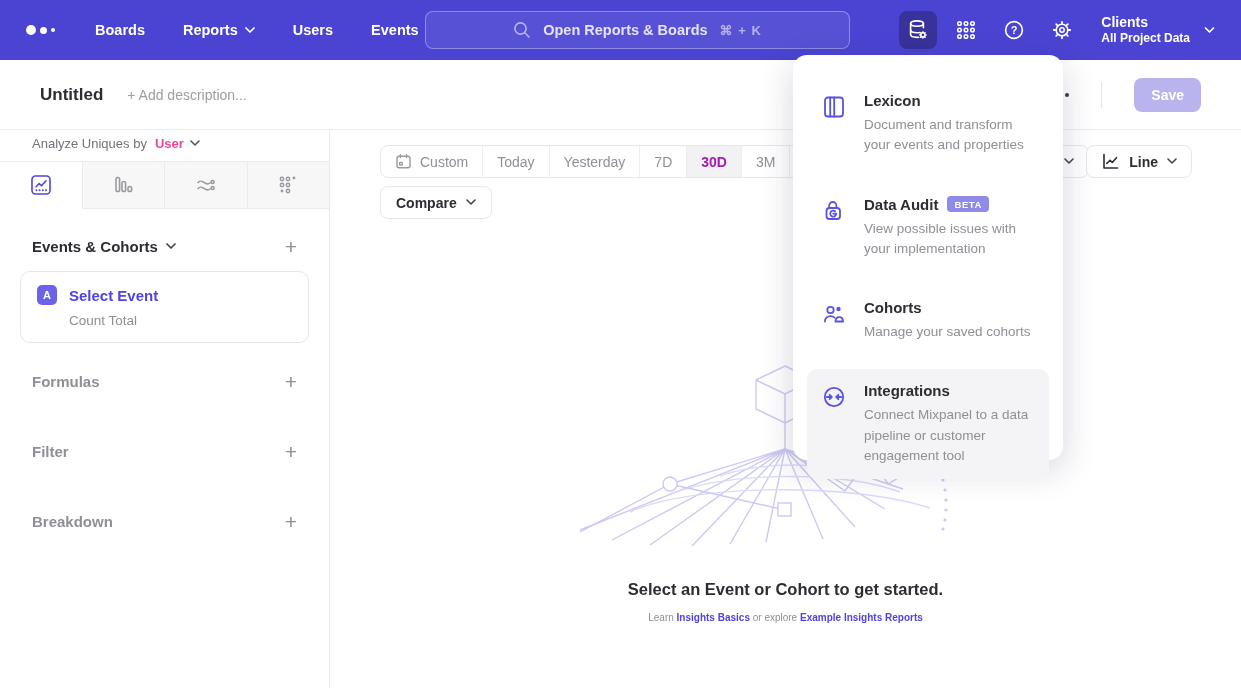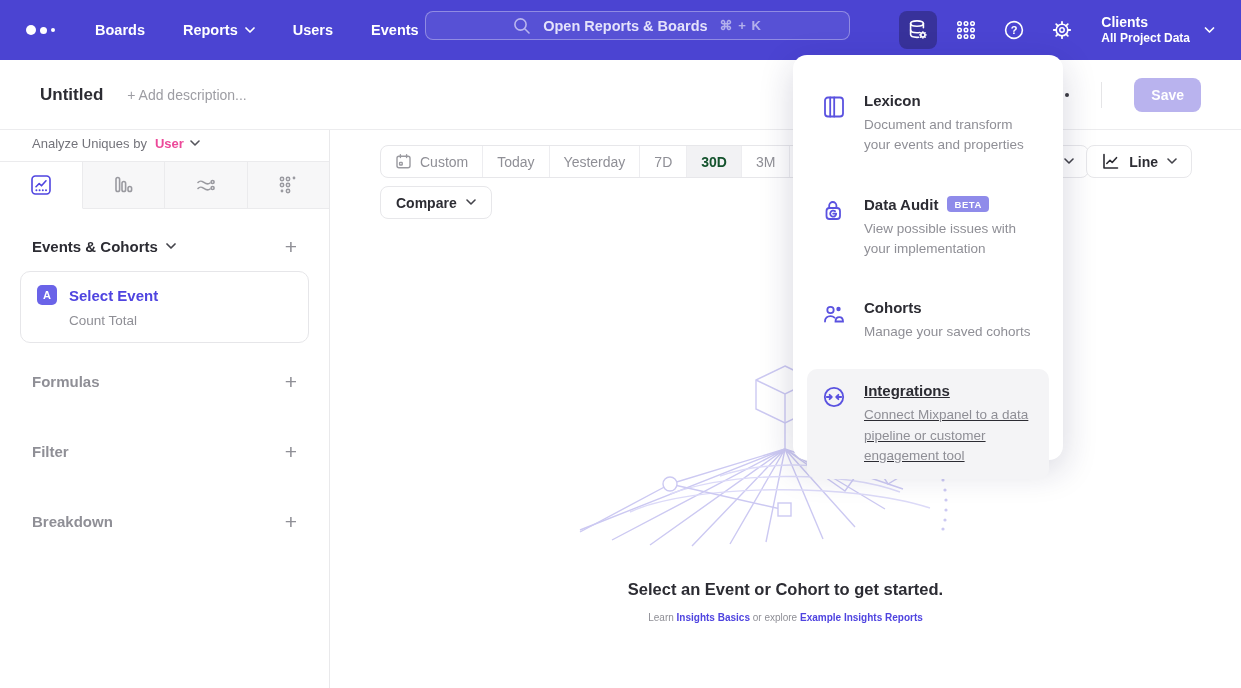--- a/index.html
+++ b/index.html
@@ -9,21 +9,21 @@
 
   
   .topnav { position:relative; height:60px; background:#4b44d2; display:flex;
     align-items:center; padding:0 26px; color:#fff; }
   .logo { display:flex; align-items:center; gap:4px; margin-right:40px; }
   .logo i { display:block; border-radius:50%; background:#fff; }
   .logo i:nth-child(1){width:10px;height:10px;} .logo i:nth-child(2){width:7px;height:7px;}
   .logo i:nth-child(3){width:4px;height:4px;}
   .nav-items { display:flex; align-items:center; gap:38px; font-size:14.5px; font-weight:600; }
   .nav-item { display:flex; align-items:center; gap:7px; cursor:pointer; }
-  .searchbar { position:absolute; left:425px; top:11px; width:425px; height:29px;
+  .searchbar { position:absolute; left:425px; top:11px; width:425px; height:38px;
     border:1px solid rgba(255,255,255,.34); background:rgba(255,255,255,.07);
     border-radius:8px; display:flex; align-items:center; justify-content:center; gap:12px; }
   .searchbar .ph { color:#e4e2fb; font-size:14.5px; font-weight:600; }
   .searchbar .sc { color:rgba(255,255,255,.55); font-size:13px; font-weight:600; letter-spacing:1px;}
   .nav-right { margin-left:auto; display:flex; align-items:center; gap:10px; }
   .icon-btn { width:38px; height:38px; border-radius:8px; display:flex;
     align-items:center; justify-content:center; cursor:pointer; }
   .icon-btn.active { background:#38329b; }
   .project { display:flex; align-items:center; gap:14px; margin-left:10px; cursor:pointer; }
   .project .org { font-size:14px; font-weight:700; line-height:1.25; }
@@ -68,21 +68,21 @@
   .side-section { margin-top:26px; padding:0 32px; display:flex; align-items:center;
     justify-content:space-between; font-size:15px; font-weight:700; color:#8f8f96; height:24px; }
   .side-section + .side-section { margin-top:46px; }
 
   
   .date-seg { position:absolute; top:15px; left:50px; display:flex; align-items:stretch;
     border:1px solid #e7e7ea; border-radius:8px; background:#fff; height:33px; overflow:hidden; }
   .seg-item { display:flex; align-items:center; gap:8px; padding:0 14px; font-size:14px;
     color:#8f8f96; border-right:1px solid #ededf0; cursor:pointer; white-space:nowrap; }
   .seg-item:last-child { border-right:none; }
-  .seg-item.selected { background:#f2f2f4; color:#14532d; font-weight:700; }
+  .seg-item.selected { background:#f2f2f4; color:#a21caf; font-weight:700; }
   .compare-btn { position:absolute; top:56px; left:50px; display:flex; align-items:center; gap:9px;
     border:1px solid #e7e7ea; border-radius:8px; background:#fff; height:33px; padding:0 15px;
     font-size:14px; font-weight:600; color:#2c2c33; cursor:pointer; }
   .hidden-dd { position:absolute; top:15px; left:654px; width:105px; height:33px;
     border:1px solid #e7e7ea; border-radius:8px; background:#fff; display:flex;
     align-items:center; justify-content:flex-end; padding-right:14px; cursor:pointer; }
   .line-btn { position:absolute; top:15px; right:49px; display:flex; align-items:center; gap:9px;
     border:1px solid #e7e7ea; border-radius:8px; background:#fff; height:33px; padding:12px 14px;
     font-size:14px; font-weight:600; color:#2c2c33; cursor:pointer; }
 
@@ -91,21 +91,21 @@
     font-size:16.5px; font-weight:700; }
   .empty-sub { position:absolute; top:482px; width:100%; text-align:center;
     font-size:10px; color:#8f8f96; }
   .empty-sub a { color:#4f44e0; font-weight:700; text-decoration:none; cursor:pointer; }
 
   
   .menu-panel { position:absolute; left:793px; top:55px; width:270px; height:405px;
     background:#fff; border-radius:14px; box-shadow:0 10px 34px rgba(30,30,80,.18);
     z-index:50; padding:24px 14px; }
   .menu-item { display:flex; gap:17px; padding:13px 14px; border-radius:10px; cursor:pointer; }
-  .menu-item.hover { background:#f4f4f6;text-decoration:underline; }
+  .menu-item.hover { background:#f4f4f6; }
   .menu-item .mi-icon { flex:none; width:26px; padding-top:2px; }
   .mi-title { font-size:15px; font-weight:700; color:#2c2c33; display:flex; align-items:center; gap:9px;}
   .mi-desc { margin-top:6px; font-size:13.5px; line-height:1.5; color:#8f8f96; max-width:196px; }
   .beta { background:#8f8bea; color:#fff; font-size:9.5px; font-weight:700;
     letter-spacing:.6px; border-radius:4px; padding:2.5px 7px; }
   .mi-gap { height:14px; }
 </style>
 </head>
 <body>
 

